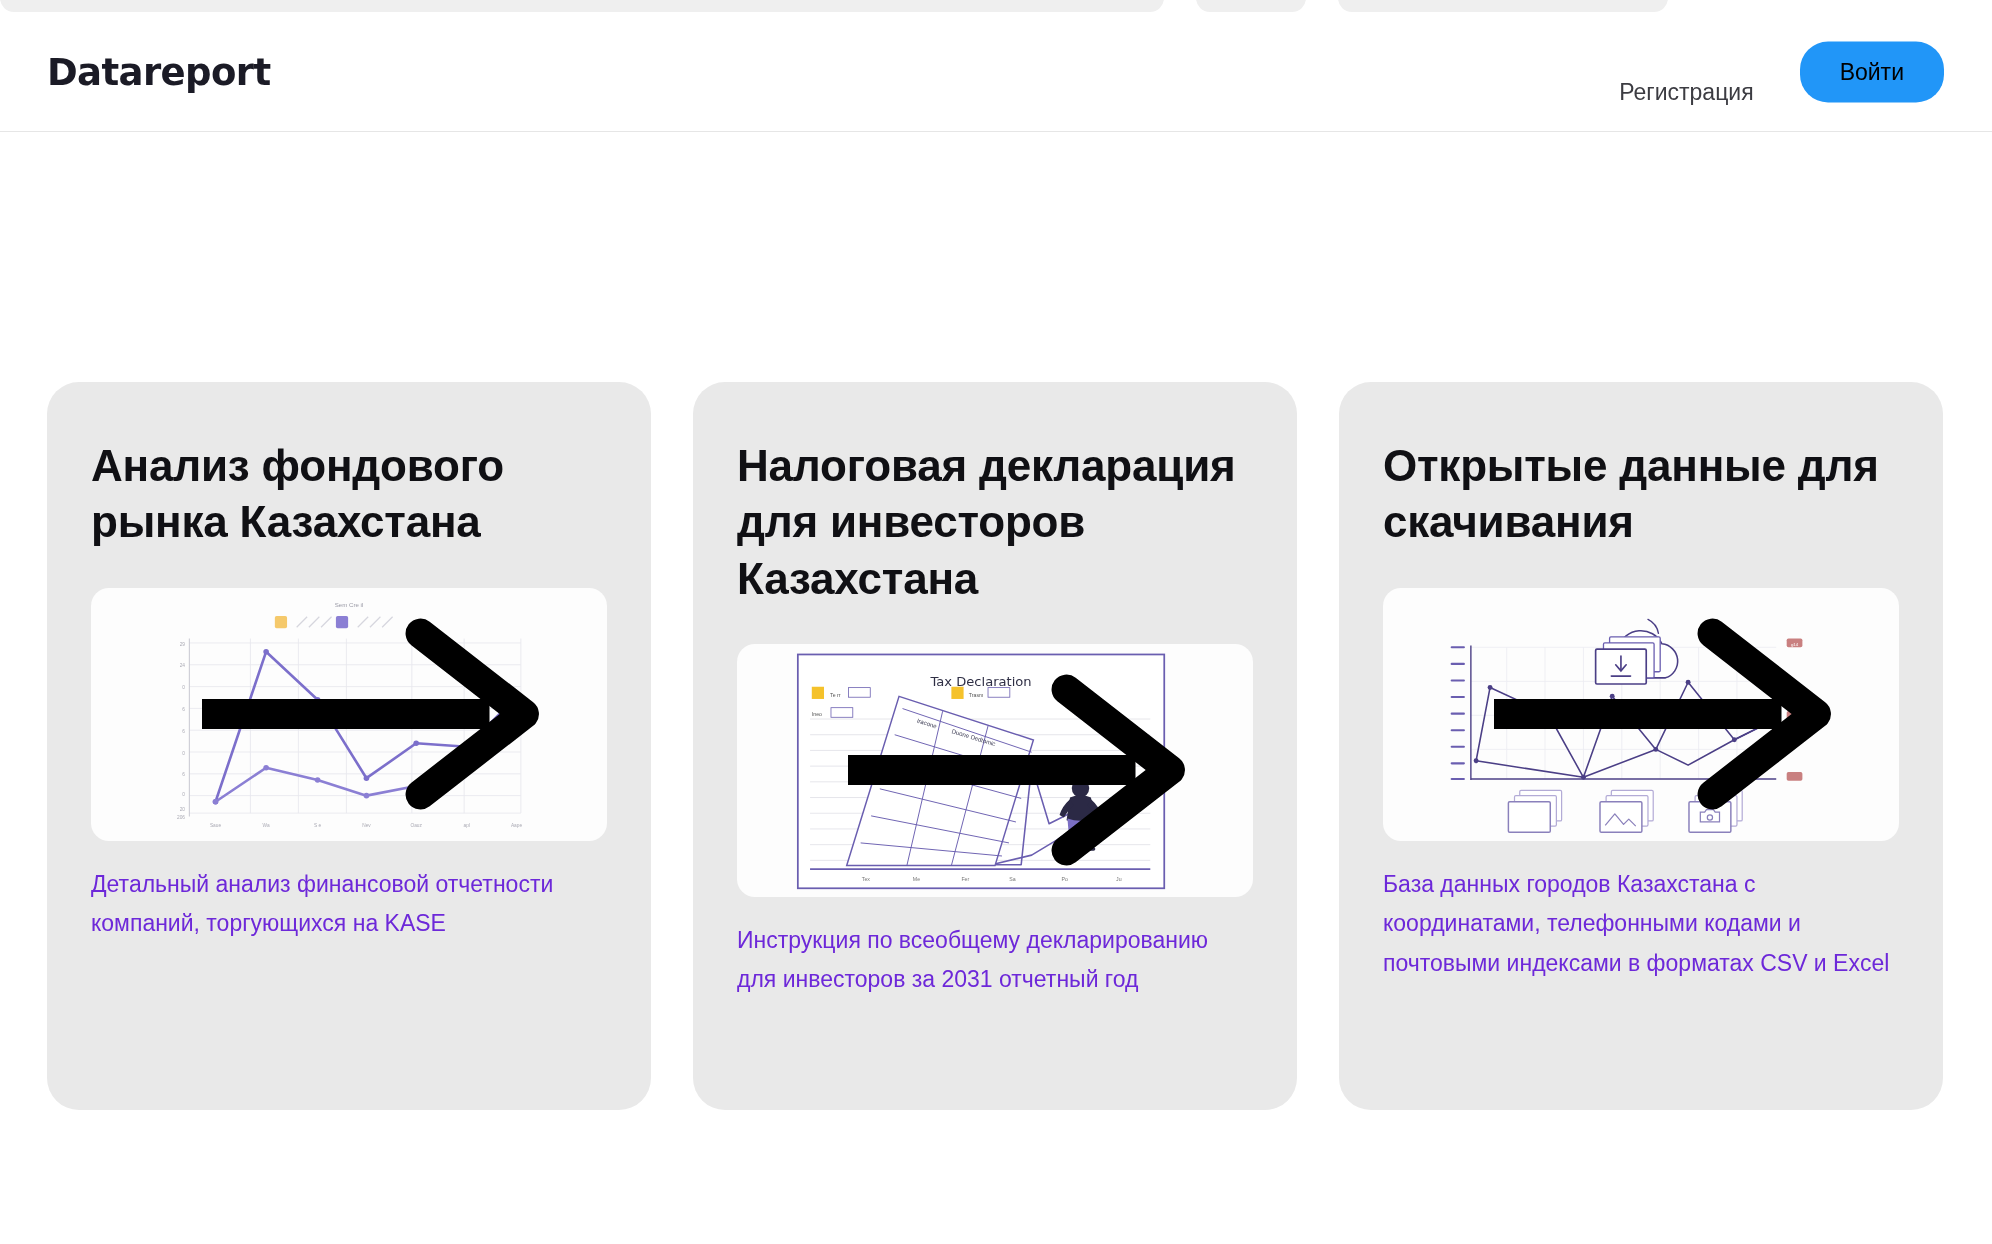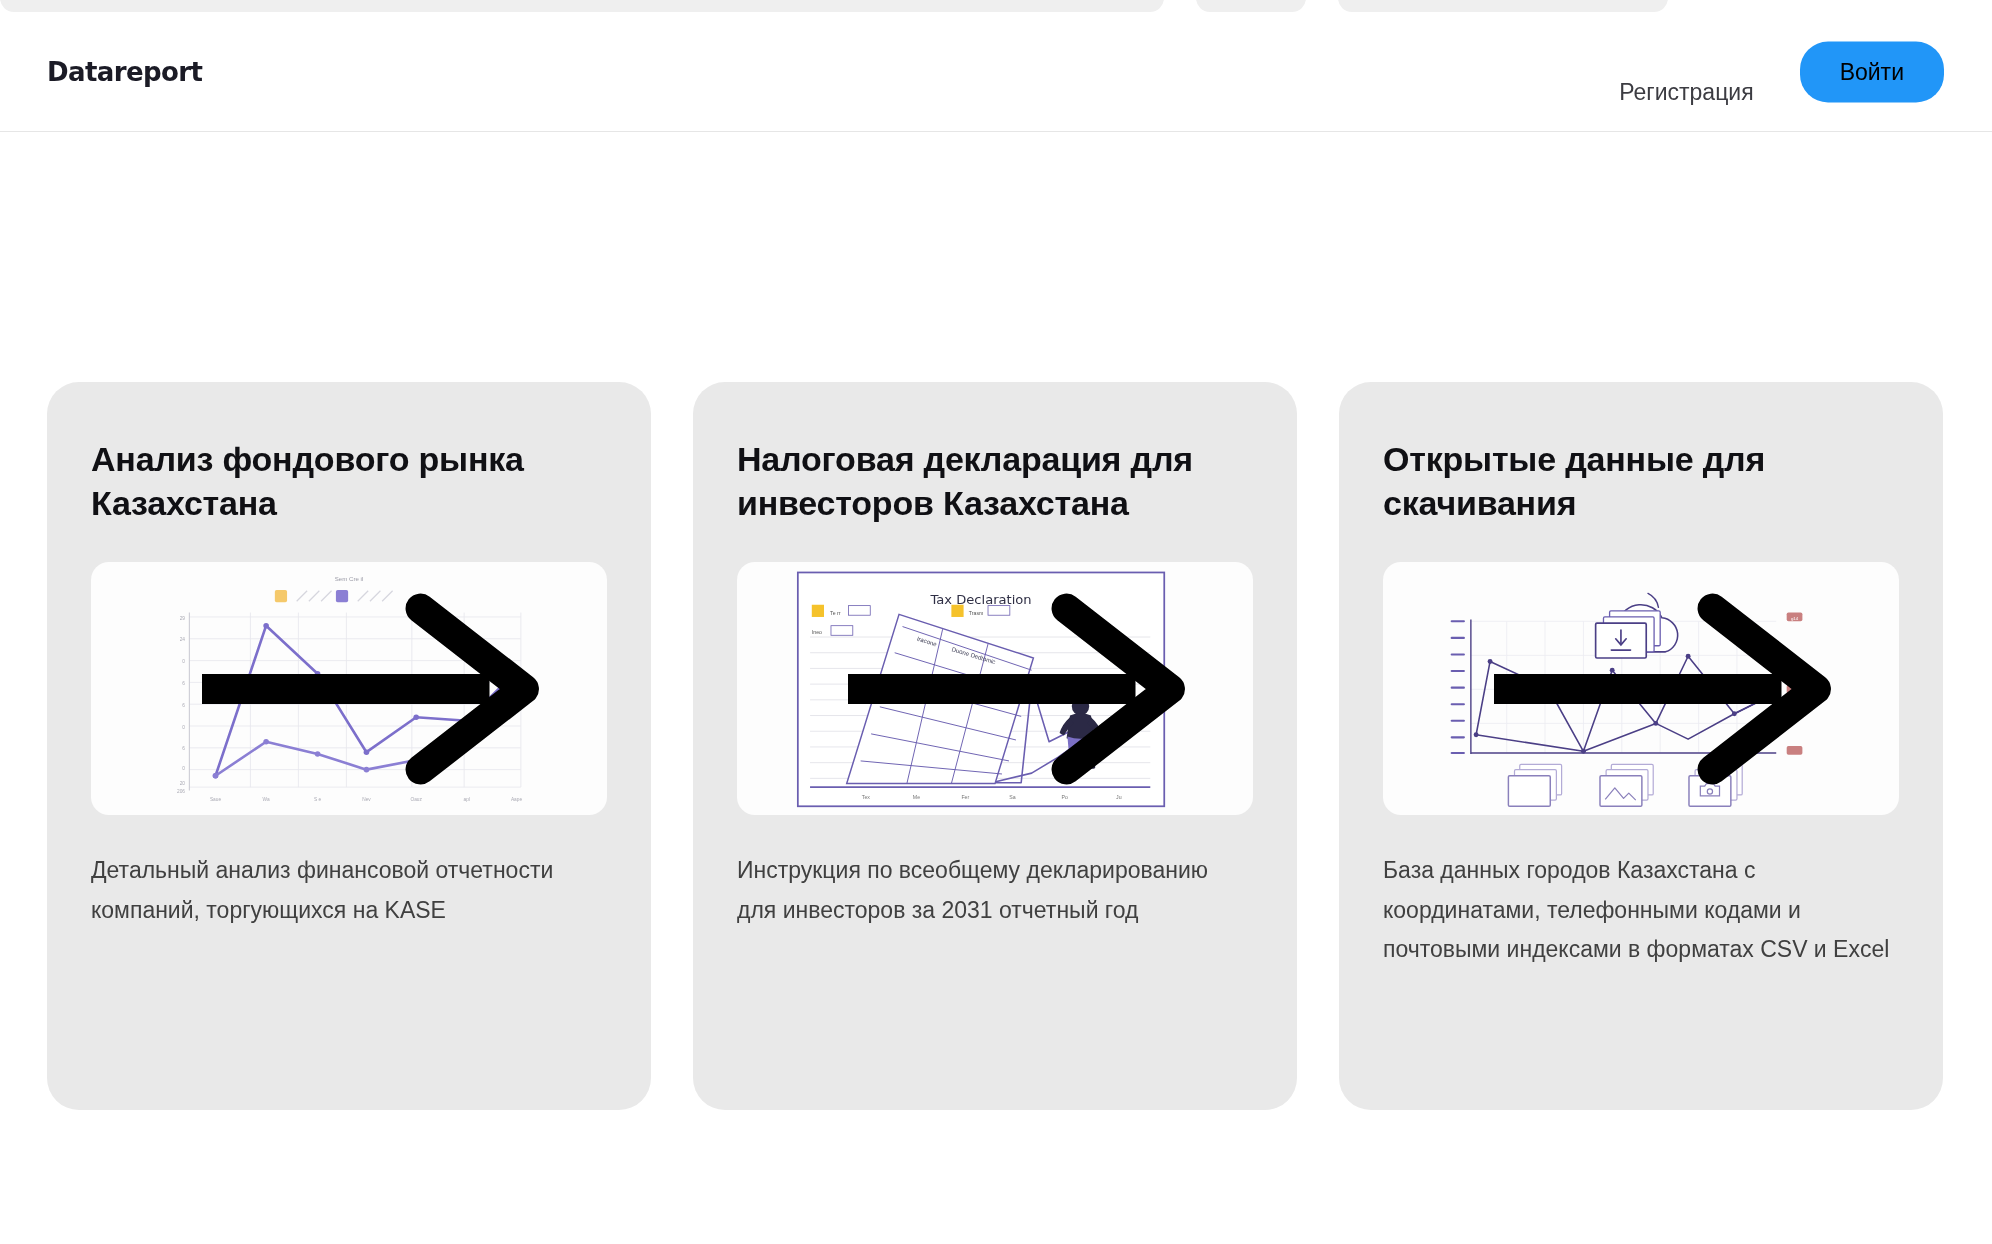--- a/index.html
+++ b/index.html
@@ -46,21 +46,21 @@
     width: 1992px;
     height: 120px;
     background: #ffffff;
     border-bottom: 1px solid #e6e6e6;
   }
   .logo {
     position: absolute;
     left: 47px;
     top: 50%;
     transform: translateY(-50%);
-    font-size: 26px;
+    font-size: 37px;
     font-weight: 800;
     letter-spacing: -0.6px;
     color: #1b1b26;
     font-family: "DejaVu Sans", "Liberation Sans", sans-serif;
     white-space: nowrap;
   }
   .header-actions {
     position: absolute;
     right: 48px;
     top: 50%;
@@ -103,21 +103,21 @@
   .card {
     width: 604px;
     background: #e9e9e9;
     border-radius: 32px;
     padding: 56px 44px 0 44px;
     height: 728px;
     position: relative;
     overflow: hidden;
   }
   .card-title {
-    font-size: 34px;
+    font-size: 44px;
     line-height: 1.28;
     font-weight: 700;
     color: #101014;
     letter-spacing: -0.2px;
   }
   .illus {
     position: relative;
     margin-top: 37px;
     width: 516px;
     height: 253px;
@@ -128,24 +128,24 @@
   .illus svg { display: block; width: 100%; height: 100%; }
   .arrow {
     position: absolute;
     top: 50%;
     right: -37px;
     transform: translateY(-50%);
     width: 34px;
     height: 22px;
   }
   .card-desc {
-    margin-top: 36px;
+    margin-top: 24px;
     font-size: 23px;
     line-height: 1.72;
-    color: #404040;
+    color: #6d28d9;
   }
 </style>
 </head>
 <body>
 
 <div id="page">
 
   <div class="top-strip">
     <div class="chip c1"></div>
     <div class="chip c2"></div>

